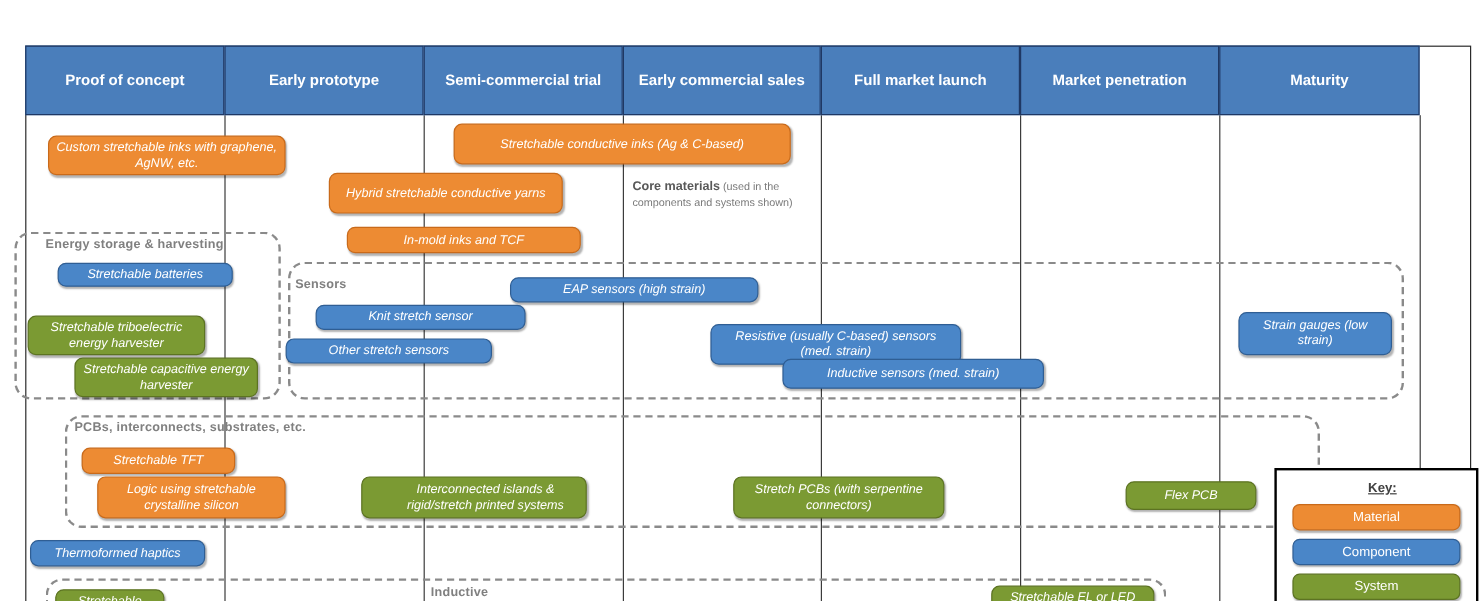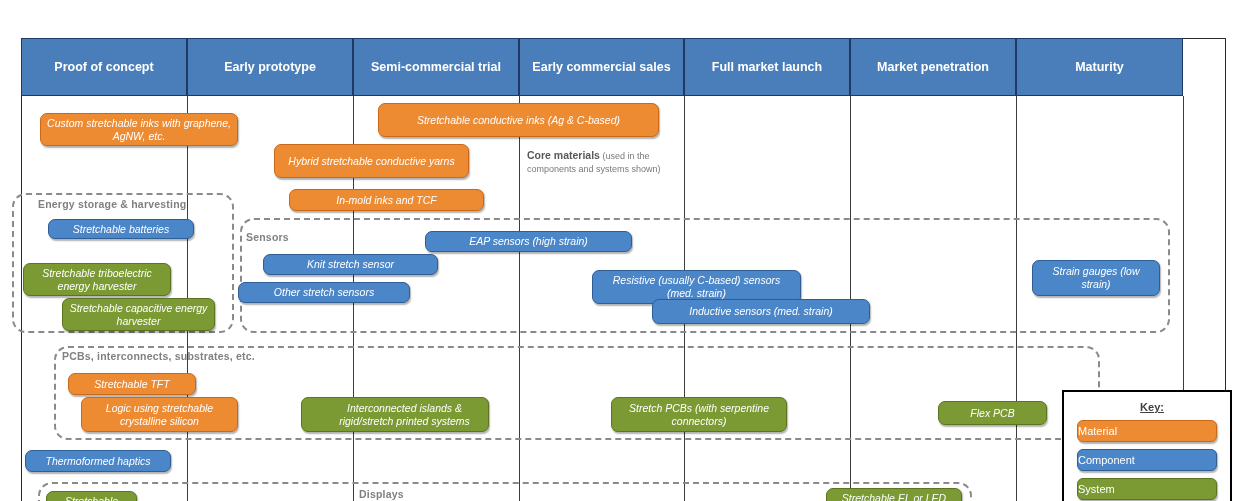--- a/index.html
+++ b/index.html
@@ -30,21 +30,21 @@
   
   .annot{position:absolute;width:135px;color:#7a7a7a;font-size:9px;line-height:1.45;}
   .annot b{color:#595959;font-size:10.5px;font-weight:bold;}
 
   
   .keybox{position:absolute;left:1062px;top:355px;width:170px;height:137px;
           background:#ffffff;border:2.5px solid #000000;box-sizing:border-box;z-index:9;}
   .keytitle{text-align:center;color:#404040;font-size:11px;font-weight:bold;
             text-decoration:underline;margin-top:9px;padding-left:10px;}
   .keyitem{margin:7px auto 0;width:138px;height:20px;border-radius:6px;
-           display:flex;align-items:center;justify-content:flex-start;
+           display:flex;align-items:center;justify-content:center;
            color:#ffffff;font-size:11px;box-shadow:1px 1.5px 1.5px rgba(0,0,0,.30);}
 </style>
 </head>
 <body>
 
 <div id="root">
 
   <div class="frame"></div>
 
   <div class="vline" style="left:187px;height:434px;"></div>
@@ -82,21 +82,21 @@
   <div class="group" style="left:12px;top:158px;width:222px;height:140px;"></div>
   <span class="glabel" style="left:38px;top:163px;">Energy storage &amp; harvesting</span>
 
   <div class="group" style="left:240px;top:183px;width:930px;height:115px;"></div>
   <span class="glabel" style="left:246px;top:196px;">Sensors</span>
 
   <div class="group" style="left:54px;top:311px;width:1046px;height:94px;"></div>
   <span class="glabel" style="left:62px;top:315px;">PCBs, interconnects,  substrates, etc.</span>
 
   <div class="group" style="left:38px;top:447px;width:934px;height:48px;"></div>
-  <span class="glabel" style="left:359px;top:453px;">Displays</span>
+  <span class="glabel" style="left:359px;top:453px;">Inductive</span>
 
   <div class="annot" style="left:527px;top:113px;">
     <b>Core materials</b><span> (used in the components and systems shown)</span>
   </div>
 
   <div class="node material" style="left:40px;top:78px;width:198px;height:33px;">
       <span>Custom stretchable inks with graphene, AgNW, etc.</span>
     </div>
   <div class="node material" style="left:378px;top:68px;width:281px;height:34px;">
       <span>Stretchable conductive inks (Ag &amp; C-based)</span>

